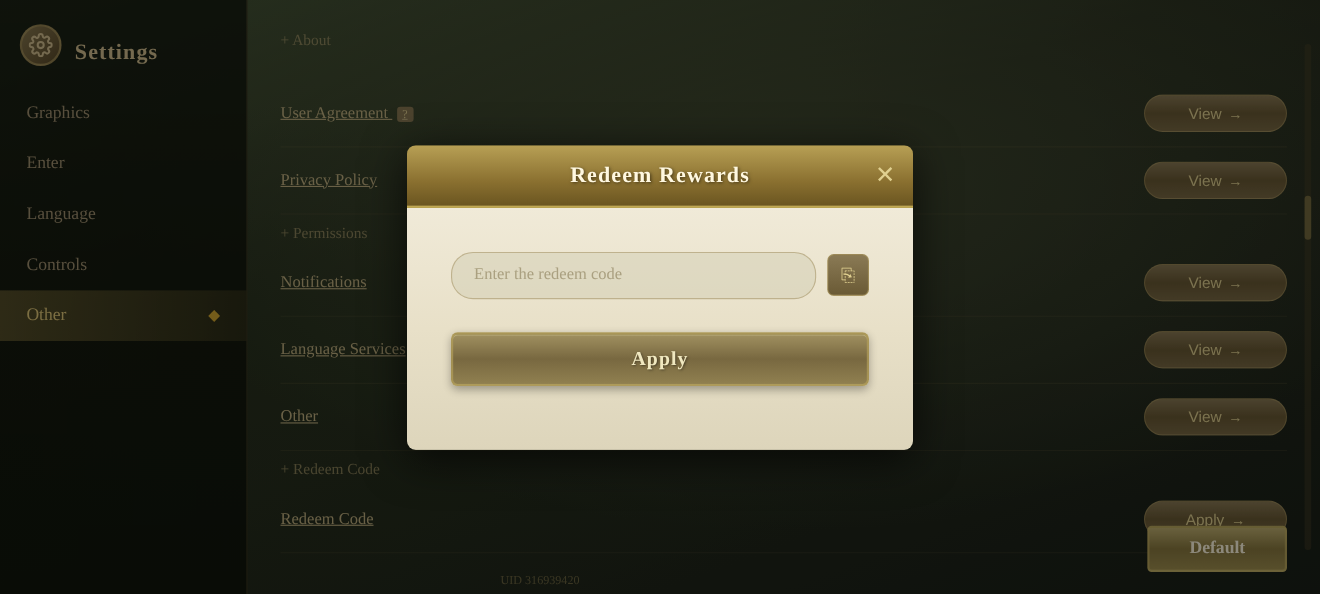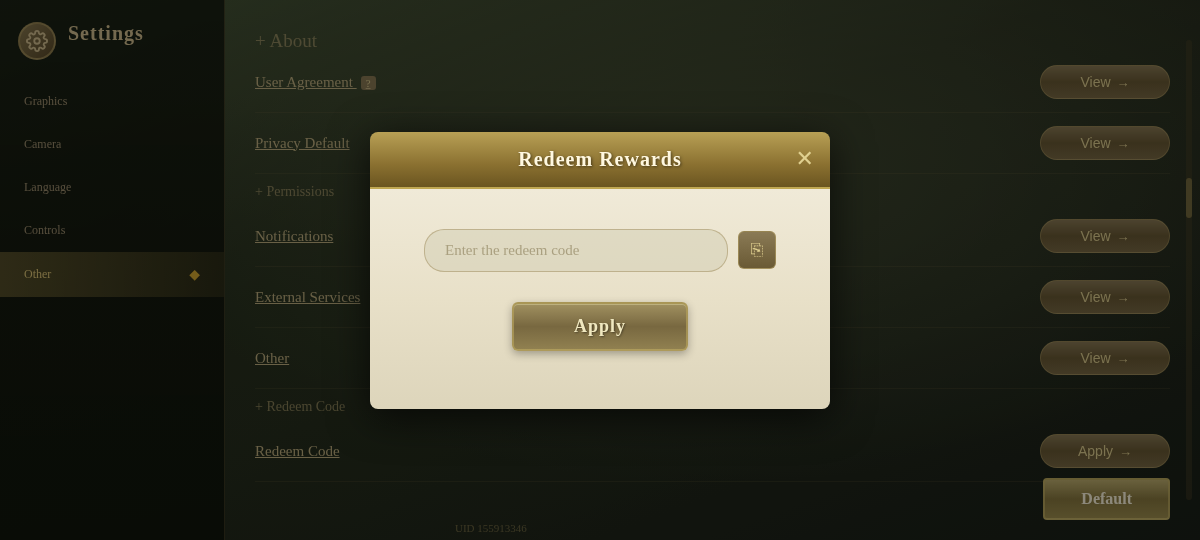--- a/index.html
+++ b/index.html
@@ -32,21 +32,21 @@
       height: 100%;
       background: linear-gradient(180deg, rgba(20,25,15,0.85) 0%, rgba(15,20,10,0.9) 100%);
       border-right: 1px solid rgba(150,130,80,0.3);
       display: flex;
       flex-direction: column;
       padding-top: 10px;
     }
 
     .settings-header {
       display: flex;
-      align-items: flex-start;
+      align-items: flex-end;
       padding: 12px 18px 20px;
       gap: 12px;
     }
 
     .settings-icon {
       width: 38px;
       height: 38px;
       border-radius: 50%;
       background: linear-gradient(135deg, #8a7a50, #5a4a2a);
       display: flex;
@@ -63,21 +63,21 @@
     .settings-title {
       color: #d4c090;
       font-size: 20px;
       font-weight: bold;
       letter-spacing: 1px;
     }
 
     .nav-item {
       padding: 14px 24px;
       color: #a09070;
-      font-size: 12px;
+      font-size: 16px;
       cursor: pointer;
       transition: background 0.2s;
     }
 
     .nav-item.active {
       background: linear-gradient(90deg, rgba(180,155,80,0.4) 0%, rgba(140,120,60,0.2) 100%);
       color: #e0c878;
       display: flex;
       align-items: center;
       justify-content: space-between;
@@ -96,22 +96,22 @@
       position: absolute;
       left: 225px;
       top: 0;
       right: 0;
       height: 100%;
       padding: 30px 30px 20px;
     }
 
     .section-header {
       color: #b0a070;
-      font-size: 19px;
-      margin-bottom: 0;
+      font-size: 14px;
+      margin-bottom: 27px;
       opacity: 0.7;
     }
 
     .settings-row {
       display: flex;
       align-items: center;
       justify-content: space-between;
       padding: 13px 0;
       border-bottom: 1px solid rgba(150,130,80,0.15);
     }
@@ -240,24 +240,23 @@
       transform: translateY(-50%);
       color: #e0d090;
       font-size: 22px;
       cursor: pointer;
       font-style: normal;
       line-height: 1;
     }
 
     .modal-body {
       background: linear-gradient(180deg, #f0ead8 0%, #e8e0c8 50%, #ddd5bb 100%);
-      padding: 40px 54px 36px;
+      padding: 40px 40px 36px;
       display: flex;
       flex-direction: column;
-      align-items: center;
       gap: 30px;
       min-height: 220px;
     }
 
     .redeem-input-wrap {
       display: flex;
       align-items: center;
       width: 100%;
       gap: 10px;
     }
@@ -324,21 +323,21 @@
         <path d="M19.4 15a1.65 1.65 0 0 0 .33 1.82l.06.06a2 2 0 0 1-2.83 2.83l-.06-.06a1.65 1.65 0 0 0-1.82-.33 1.65 1.65 0 0 0-1 1.51V21a2 2 0 0 1-4 0v-.09A1.65 1.65 0 0 0 9 19.4a1.65 1.65 0 0 0-1.82.33l-.06.06a2 2 0 0 1-2.83-2.83l.06-.06A1.65 1.65 0 0 0 4.68 15a1.65 1.65 0 0 0-1.51-1H3a2 2 0 0 1 0-4h.09A1.65 1.65 0 0 0 4.6 9a1.65 1.65 0 0 0-.33-1.82l-.06-.06a2 2 0 0 1 2.83-2.83l.06.06A1.65 1.65 0 0 0 9 4.68a1.65 1.65 0 0 0 1-1.51V3a2 2 0 0 1 4 0v.09a1.65 1.65 0 0 0 1 1.51 1.65 1.65 0 0 0 1.82-.33l.06-.06a2 2 0 0 1 2.83 2.83l-.06.06A1.65 1.65 0 0 0 19.4 9a1.65 1.65 0 0 0 1.51 1H21a2 2 0 0 1 0 4h-.09a1.65 1.65 0 0 0-1.51 1z"></path>
       </svg>
     </div>
     <span class="settings-title">Settings</span>
   </div>
 
   <div class="nav-item">
     <span>Graphics</span>
   </div>
   <div class="nav-item">
-    <span>Camera</span>
+    <span>Enter</span>
   </div>
   <div class="nav-item">
     <span>Language</span>
   </div>
   <div class="nav-item">
     <span>Controls</span>
   </div>
   <div class="nav-item active">
     <span>Other</span>
   </div>
@@ -347,33 +346,33 @@
 <div class="main-content">
 
   <div class="section-header">+ About</div>
 
   <div class="settings-row">
     <span class="row-label">User Agreement <span style="background:#8a7a55;color:#e0d090;font-size:11px;padding:1px 5px;border-radius:3px;margin-left:4px;">?</span></span>
     <button class="row-button">View <span class="view-arrow">→</span></button>
   </div>
 
   <div class="settings-row">
-    <span class="row-label">Privacy Default</span>
+    <span class="row-label">Privacy Policy</span>
     <button class="row-button">View <span class="view-arrow">→</span></button>
   </div>
 
   <div class="sub-section">Permissions</div>
 
   <div class="settings-row">
     <span class="row-label">Notifications</span>
     <button class="row-button">View <span class="view-arrow">→</span></button>
   </div>
 
   <div class="settings-row">
-    <span class="row-label">External Services</span>
+    <span class="row-label">Language Services</span>
     <button class="row-button">View <span class="view-arrow">→</span></button>
   </div>
 
   <div class="settings-row">
     <span class="row-label">Other</span>
     <button class="row-button">View <span class="view-arrow">→</span></button>
   </div>
 
   <div class="sub-section">Redeem Code</div>
 
@@ -381,21 +380,21 @@
     <span class="row-label">Redeem Code</span>
     <button class="row-button">Apply <span class="view-arrow">→</span></button>
   </div>
 
   <div class="scroll-track">
     <div class="scroll-thumb"></div>
   </div>
 
   <button class="default-btn">Default</button>
 
-  <div class="uid">UID 155913346</div>
+  <div class="uid">UID 316939420</div>
 </div>
 
 <div class="modal-overlay">
   <div class="modal">
     <div class="modal-header">
       <span class="modal-title">Redeem Rewards</span>
       <span class="modal-close">✕</span>
     </div>
     <div class="modal-body">
       <div class="redeem-input-wrap">

